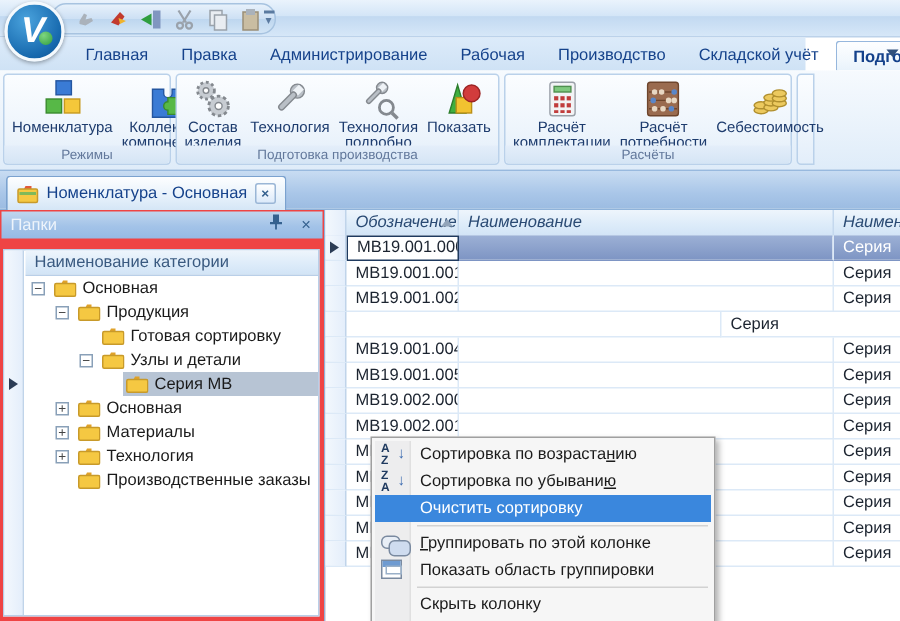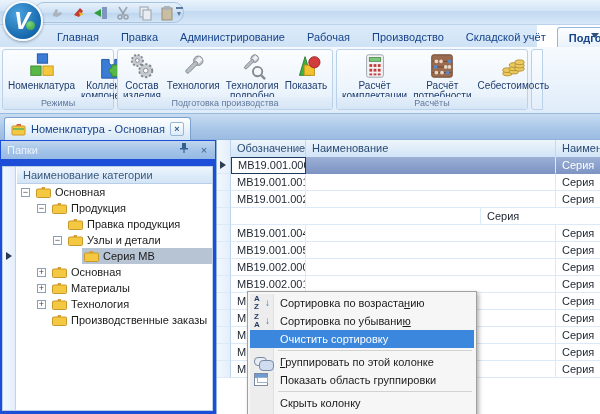--- a/index.html
+++ b/index.html
@@ -55,21 +55,21 @@
   .doctab { position:absolute; left:4px; top:3px; height:23px; display:flex; align-items:center; gap:5px; padding:0 6px;
     background:linear-gradient(#fdfeff,#e8f2fb 55%,#d5e6f6); border:1px solid #7ba2cf; border-bottom:none; border-radius:3px 3px 0 0;
     font-size:11px; color:#15428b; }
   .doctab .close { width:14px; height:14px; border:1px solid #9ab6d6; border-radius:2px; background:linear-gradient(#fff,#dceafa);
     color:#35618f; font-size:9px; line-height:12px; text-align:center; font-weight:bold; cursor:pointer; }
 
   
   .main { position:absolute; left:0; top:140px; width:600px; bottom:0; background:#fff; }
 
   
-  .folders { position:absolute; left:0; top:0; width:217px; bottom:0; background:#1d4ed8; border-right:1px solid #8fb3da;padding-left:24px; }
+  .folders { position:absolute; left:0; top:0; width:217px; bottom:0; background:#ef4444; border-right:1px solid #8fb3da;padding-left:24px; }
   .fcaption { position:absolute; left:1px; top:1px; right:1px; height:18px;
     background:linear-gradient(#c0d6ee,#a3c3e8 55%,#96bae4); color:#eef4fb; font-size:11px; line-height:18px; padding-left:6px; }
   .fcaption .tools { position:absolute; right:4px; top:1px; display:flex; gap:6px; }
   .fcaption .pin, .fcaption .fx { width:14px; height:16px; color:#35618f; text-align:center; font-size:11px; line-height:16px; cursor:pointer; }
   .tree-grid { position:absolute; left:2px; right:3px; top:26px; bottom:3px; border:1px solid #b9cfe8; background:#fff; }
   .tree-ind { position:absolute; left:0; top:0; bottom:0; width:13px; background:linear-gradient(90deg,#f3f8fd,#e4eefb);
     border-right:1px solid #c0d4ea; }
   .tree-ind .arrow { position:absolute; left:3px; width:0; height:0;
     border-top:4px solid transparent; border-bottom:4px solid transparent; border-left:6px solid #2b3c55; }
   .tree-header { position:absolute; left:14px; right:0; top:0; height:17px;
@@ -81,21 +81,21 @@
   .trow .expander { flex:0 0 9px; width:9px; height:9px; border:1px solid #89a0b8; background:#fff; margin-right:4px;
     font-size:9px; line-height:7px; text-align:center; color:#444; cursor:pointer; }
   .trow .noexp { flex:0 0 13px; }
   .trow .titem { display:flex; align-items:center; height:16px; padding:0 4px 0 2px; flex:1 1 auto; }
   .trow.selected .titem { background:#b7c4d4; }
   .tfolder { width:15px; height:12px; margin-right:4px; flex:0 0 15px; }
 
   
   .grid { position:absolute; left:217px; top:0; right:0; bottom:0; background:#fff; }
   .ghead { position:absolute; left:0; top:0; right:0; height:18px; display:flex;
-    background:linear-gradient(#eef5fc,#dcebf9 60%,#d2e4f6); border-bottom:1px solid #b9cfe8; font-size:11px; color:#2a4a73; }
+    background:linear-gradient(#eef5fc,#dcebf9 60%,#d2e4f6); border-bottom:1px solid #b9cfe8; font-size:11px; color:#2a4a73;font-style:italic; }
   .ghead .hind { flex:0 0 14px; border-right:1px solid #c0d4ea; background:linear-gradient(90deg,#f3f8fd,#e4eefb); }
   .ghead .hc { line-height:16px; padding-left:6px; border-right:1px solid #c4d8ee; position:relative; overflow:hidden; white-space:nowrap; }
   .hc.c1 { flex:0 0 75px; } .hc.c2 { flex:0 0 250px; } .hc.c3 { flex:1 1 auto; border-right:none; }
   .sort-asc { position:absolute; right:3px; top:6px; width:0; height:0;
     border-left:4px solid transparent; border-right:4px solid transparent; border-bottom:5px solid #93a5ba; }
   .grows { position:absolute; left:0; top:17px; right:0; }
   .grow { height:17px; display:flex; font-size:11px; color:#1c2430; }
   .grow .ind { flex:0 0 14px; background:linear-gradient(90deg,#f3f8fd,#e4eefb); border-right:1px solid #c0d4ea;
     border-bottom:1px solid #dce9f7; position:relative; }
   .grow .ind .arrow { position:absolute; left:3px; top:4px; width:0; height:0;
@@ -363,21 +363,21 @@
               </span>
             </div>
             <div class="trow">
               <span class="sp" style="width: 36px;"></span>
               <span class="noexp"></span>
               <span class="titem">
                 <svg class="tfolder" viewBox="0 0 15 12">
                   <path d="M1 3 L5 3 L6 1 L9 1 L9 3 L1 3 Z" fill="#e0a22a"></path>
                   <rect x="0.5" y="3" width="14" height="8.5" rx="1" fill="#f5c842" stroke="#c89a2a"></rect>
                 </svg>
-                <span>Правка продукция</span>
+                <span>Готовая сортировку</span>
               </span>
             </div>
             <div class="trow">
               <span class="sp" style="width: 36px;"></span>
               <span class="expander">−</span>
               <span class="titem">
                 <svg class="tfolder" viewBox="0 0 15 12">
                   <path d="M1 3 L5 3 L6 1 L9 1 L9 3 L1 3 Z" fill="#e0a22a"></path>
                   <rect x="0.5" y="3" width="14" height="8.5" rx="1" fill="#f5c842" stroke="#c89a2a"></rect>
                 </svg>

